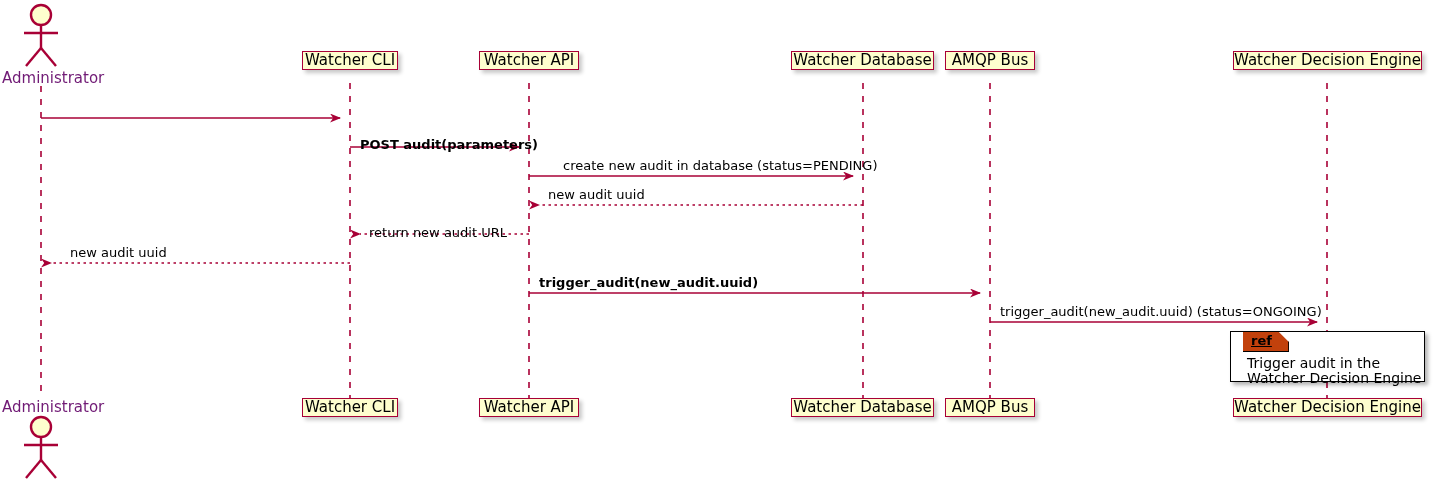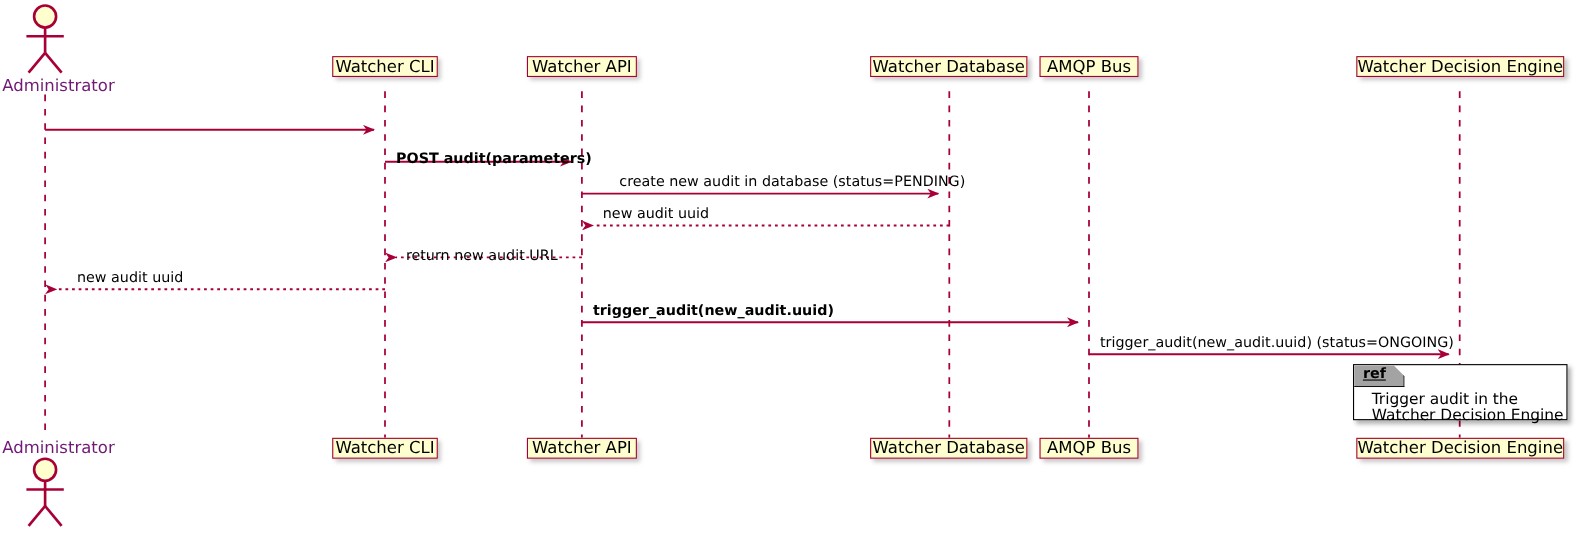--- a/index.html
+++ b/index.html
@@ -54,24 +54,24 @@
   }
   .ref-box {
     position: absolute;
     box-sizing: border-box;
     background: #FFFFFF;
     border: 1.5px solid #000000;
     box-shadow: 3px 3px 4px rgba(0,0,0,0.3);
   }
   .ref-tab {
     position: absolute;
-    left: 0;
+    left: 12px;
     top: 0;
     box-sizing: border-box;
-    background: #a3a3a3;
+    background: #c2410c;
     border-right: 1.5px solid #000000;
     border-bottom: 1.5px solid #000000;
     font-size: 13px;
     font-weight: bold;
     color: #000000;
     padding: 2px 16px 2px 8px;
     line-height: 1.15;
     text-decoration: underline;
   }
   .ref-tab-clip {

